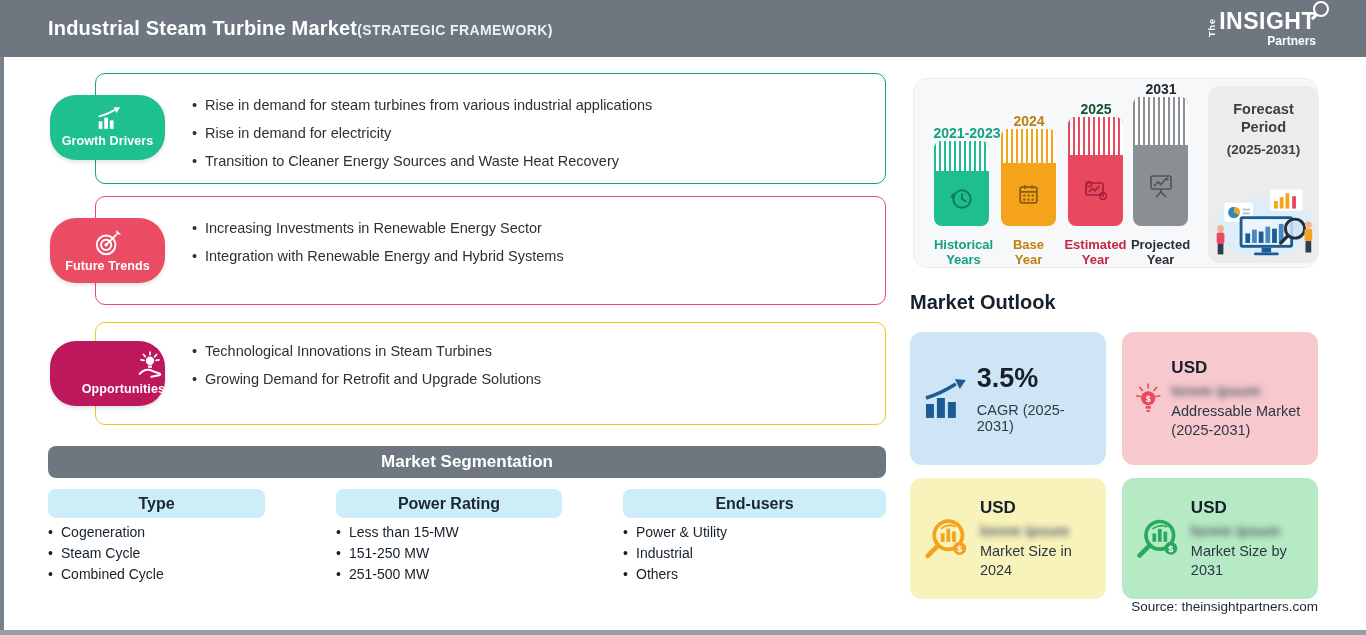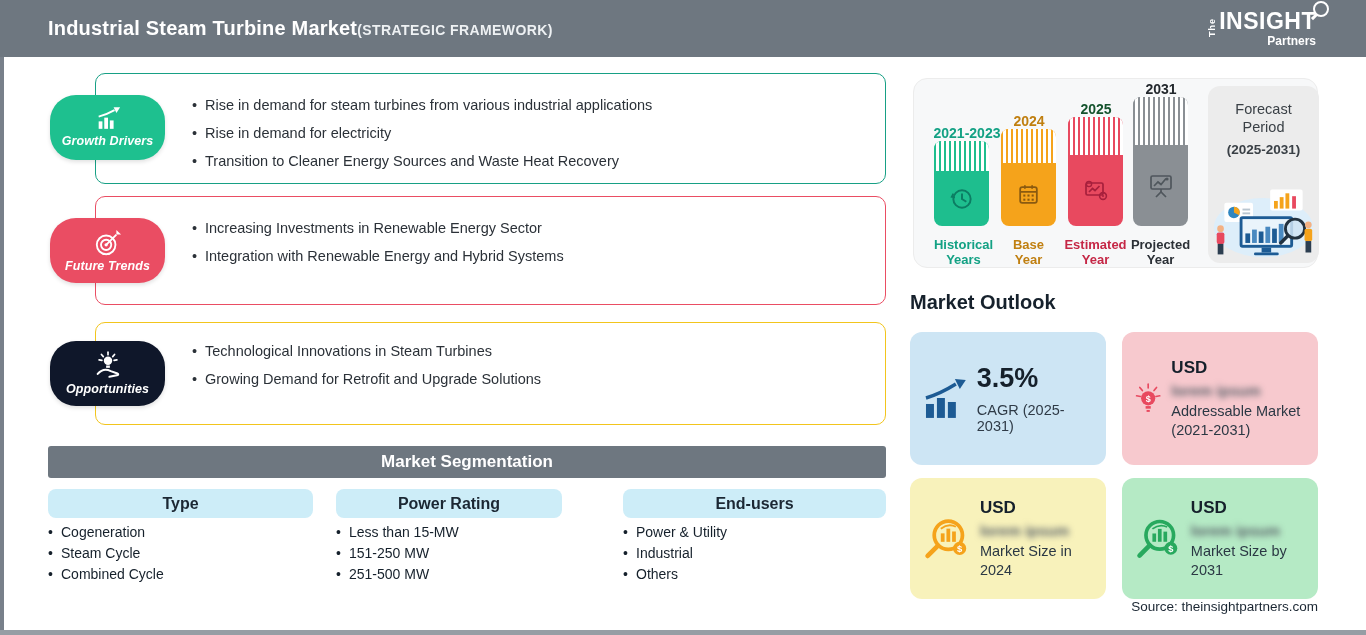--- a/index.html
+++ b/index.html
@@ -37,50 +37,50 @@
   #box-opps .fw-bullets{padding-top:19px;}
   .bullet{font-size:14.5px;color:#2b3138;margin-bottom:10px;position:relative;padding-left:14px;line-height:18px;}
   .bullet::before{content:"\2022";position:absolute;left:1px;color:#2b3138;}
   .fw-badge{
     position:absolute;left:50px;width:115px;height:65px;border-radius:26px;
     display:flex;flex-direction:column;align-items:center;justify-content:center;gap:2px;
     color:#fff;z-index:2;box-shadow:0 2px 4px rgba(0,0,0,.12);
   }
   #badge-growth{top:95px;background:#1ec08f;}
   #badge-trends{top:218px;background:#ea4d63;}
-  #badge-opps{top:341px;background:#0f172a;}
-  .fw-badge .lbl{font-size:12.5px;font-weight:700;letter-spacing:.1px;font-style:italic;}
+  #badge-opps{top:341px;background:#be185d;align-items:flex-end;}
+  .fw-badge .lbl{font-size:12.5px;font-weight:700;letter-spacing:.1px;}
   
   .seg-bar{
-    position:absolute;left:48px;top:446px;width:838px;height:32px;background:#6e7780;border-radius:3px;
+    position:absolute;left:48px;top:446px;width:838px;height:32px;background:#6e7780;border-radius:8px;
     color:#fff;font-size:17px;font-weight:700;display:flex;align-items:center;justify-content:center;
   }
   .seg-head{
     position:absolute;top:489px;height:29px;background:#cdedf8;border-radius:8px;
     display:flex;align-items:center;justify-content:center;font-size:16px;font-weight:700;color:#1b2733;
   }
-  #seg-head-type{left:48px;width:265px;}
+  #seg-head-type{left:48px;width:217px;}
   #seg-head-power{left:336px;width:226px;}
   #seg-head-end{left:623px;width:263px;}
   .seg-list{position:absolute;top:525px;font-size:14px;color:#15202b;}
   #seg-list-type{left:48px;}
   #seg-list-power{left:336px;}
   #seg-list-end{left:623px;}
   .seg-item{margin-bottom:7px;padding-left:13px;position:relative;line-height:14px;}
   .seg-item::before{content:"\2022";position:absolute;left:0;}
   
   .tl-panel{position:absolute;left:913px;top:78px;width:405px;height:190px;background:#f7f8f9;border:1px solid #ececec;border-radius:14px;box-sizing:border-box;}
   .tl-bar{position:absolute;bottom:41px;width:55px;border-radius:8px;overflow:hidden;display:flex;flex-direction:column;}
   .tl-stripes{width:100%;}
   .tl-solid{flex:1;display:flex;align-items:center;justify-content:center;}
   .tl-year{position:absolute;width:110px;text-align:center;font-size:14px;font-weight:800;}
   .tl-cap{position:absolute;top:158px;width:95px;text-align:center;font-size:13px;font-weight:700;line-height:15px;}
   .tl-cap span{display:block;}
   .tl-forecast{position:absolute;left:294px;top:7px;width:111px;height:177px;background:#ececec;border-radius:12px;text-align:center;box-sizing:border-box;padding-top:14px;}
-  .fc-line{font-size:14.5px;font-weight:400;color:#3a4046;line-height:18px;}
+  .fc-line{font-size:14.5px;font-weight:700;color:#3a4046;line-height:18px;}
   .fc-range{font-size:13.5px;font-weight:700;color:#3a4046;margin-top:6px;}
   .fc-illustration{position:absolute;bottom:4px;left:3px;}
   
   .mo-title{position:absolute;left:910px;top:291px;font-size:20px;font-weight:800;color:#16212c;}
   .mo-card{position:absolute;border-radius:12px;box-sizing:border-box;display:flex;align-items:center;padding:0 10px 0 12px;gap:9px;}
   #card-cagr{left:910px;top:332px;width:196px;height:133px;background:#cde5f4;}
   #card-addr{left:1122px;top:332px;width:196px;height:133px;background:#f7c9ce;}
   #card-2024{left:910px;top:478px;width:196px;height:121px;background:#f8f2bb;}
   #card-2031{left:1122px;top:478px;width:196px;height:121px;background:#b5eac5;}
   .cagr-value{font-size:27px;font-weight:800;color:#15202b;}
@@ -336,21 +336,21 @@
       <line x1="40" y1="20" x2="34" y2="21"></line>
     </g>
     <circle cx="22" cy="24" r="11" fill="#e8495f"></circle>
     <text x="22" y="29" font-size="14" font-weight="bold" fill="#ffffff" text-anchor="middle" font-family="Liberation Sans, sans-serif">$</text>
     <rect x="18" y="36" width="8" height="4" fill="#e8495f"></rect>
     <rect x="19.5" y="42" width="5" height="3" fill="#e8495f"></rect>
   </svg>
   <div class="card-txt">
     <span class="card-cur">USD</span>
     <span class="blurred">lorem ipsum</span>
-    <span class="card-label">Addressable Market (2021-2031)</span>
+    <span class="card-label">Addressable Market (2025-2031)</span>
   </div>
 </div>
 
 <div class="mo-card" id="card-2024">
   <svg width="54" height="50" viewBox="0 0 52 48">
     <circle cx="28" cy="20" r="15" fill="none" stroke="#f5a31b" stroke-width="4"></circle>
     <rect x="20" y="18" width="4" height="9" fill="#f5a31b"></rect>
     <rect x="26" y="13" width="4" height="14" fill="#f5a31b"></rect>
     <rect x="32" y="16" width="4" height="11" fill="#f5a31b"></rect>
     <path d="M20 13 q8 -6 16 -2" stroke="#f5a31b" stroke-width="2" fill="none"></path>

